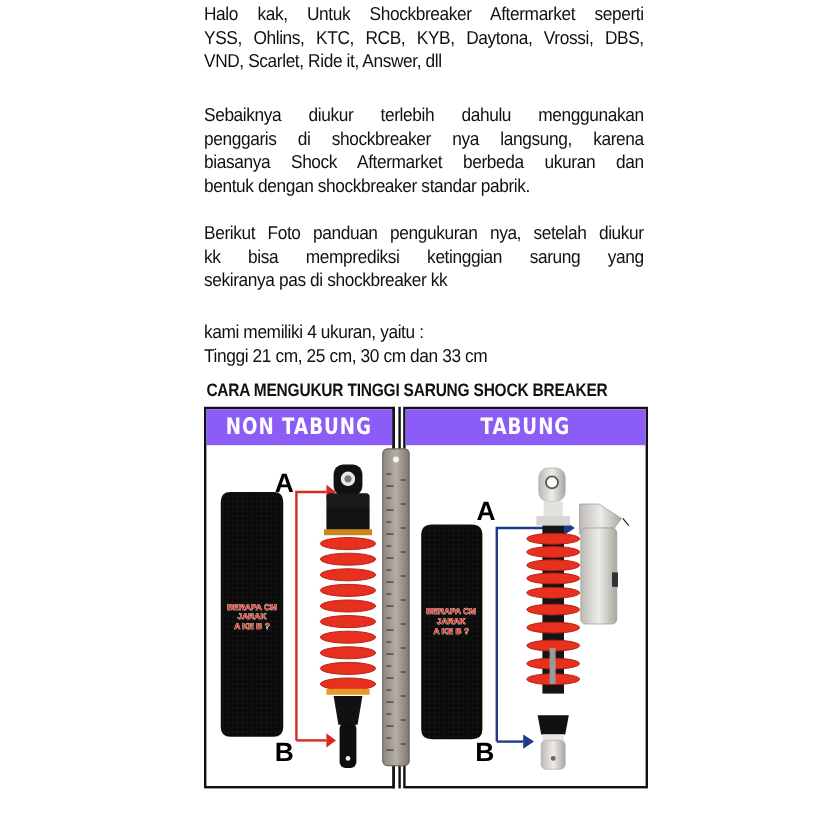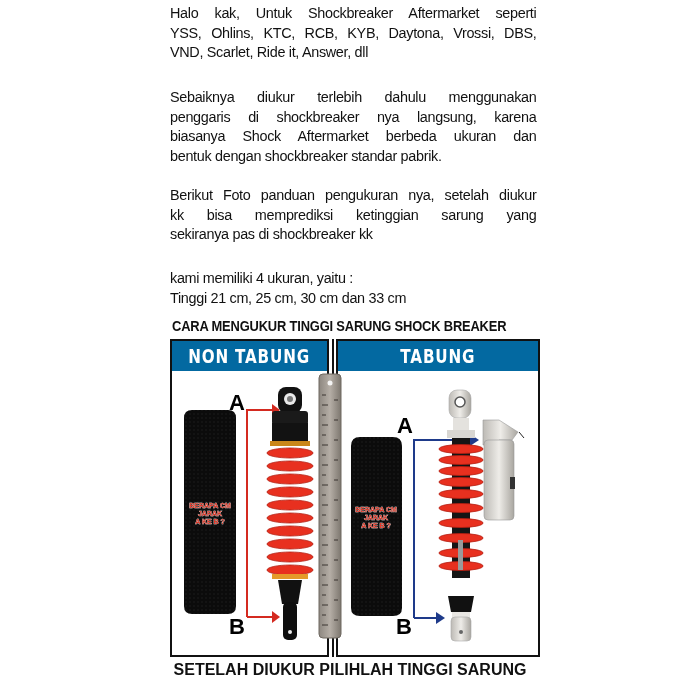--- a/index.html
+++ b/index.html
@@ -8,21 +8,21 @@
   .para .ln { display:block; text-align-last:justify; white-space:nowrap; }
   .para .ln.last { text-align-last:left; }
   #p1 { top:3px; }
   #p2 { top:87px; }
   #p3 { top:185px; }
   #p4 { top:268px; }
   .title { position:absolute; left:172px; top:317px; width:362px; font-size:15px; font-weight:bold; white-space:nowrap; transform:scaleX(0.86); transform-origin:left top; width:420px; letter-spacing:-0.2px; }
   .panel { position:absolute; top:339px; height:318px; border:2px solid #111; box-sizing:border-box; background:#fff; }
   #panel-left { left:170px; width:159px; }
   #panel-right { left:336px; width:204px; }
-  .panel-head { height:30px; background:#0369a1; color:#fff; font-weight:bold; font-size:19px; text-align:center; line-height:30px; letter-spacing:1px; font-family:"DejaVu Sans", sans-serif; transform:scaleX(1); }
+  .panel-head { height:30px; background:#8b5cf6; color:#fff; font-weight:bold; font-size:19px; text-align:center; line-height:30px; letter-spacing:1px; font-family:"DejaVu Sans", sans-serif; transform:scaleX(1); }
   .panel-head span { display:inline-block; transform:scaleX(0.8); }
   .bottom { position:absolute; left:160px; width:380px; text-align:center; font-weight:bold; font-size:16px; line-height:18px; top:661px; white-space:nowrap; }
   .bottom .ln { display:block; }
   svg { position:absolute; }
 </style>
 </head>
 <body>
 
 <div class="para" id="p1">
   <span class="ln">Halo kak, Untuk Shockbreaker Aftermarket seperti</span>
@@ -217,14 +217,13 @@
     <rect x="458" y="540" width="5" height="30" fill="#9a9a9a"></rect>
 
     <path d="M448 596 L474 596 L471 612 L451 612 Z" fill="#111"></path>
     <rect x="452" y="612" width="18" height="6" fill="#e9e7e3"></rect>
     <rect x="451" y="617" width="20" height="24" rx="4" fill="url(#silverGrad)" stroke="#aaa" stroke-width="0.6"></rect>
     <circle cx="461" cy="632" r="2" fill="#666"></circle>
   </g>
 </svg>
 
 <div class="bottom">
-  <span class="ln">SETELAH DIUKUR PILIHLAH TINGGI SARUNG</span>
 </div>
 
 </body></html>

